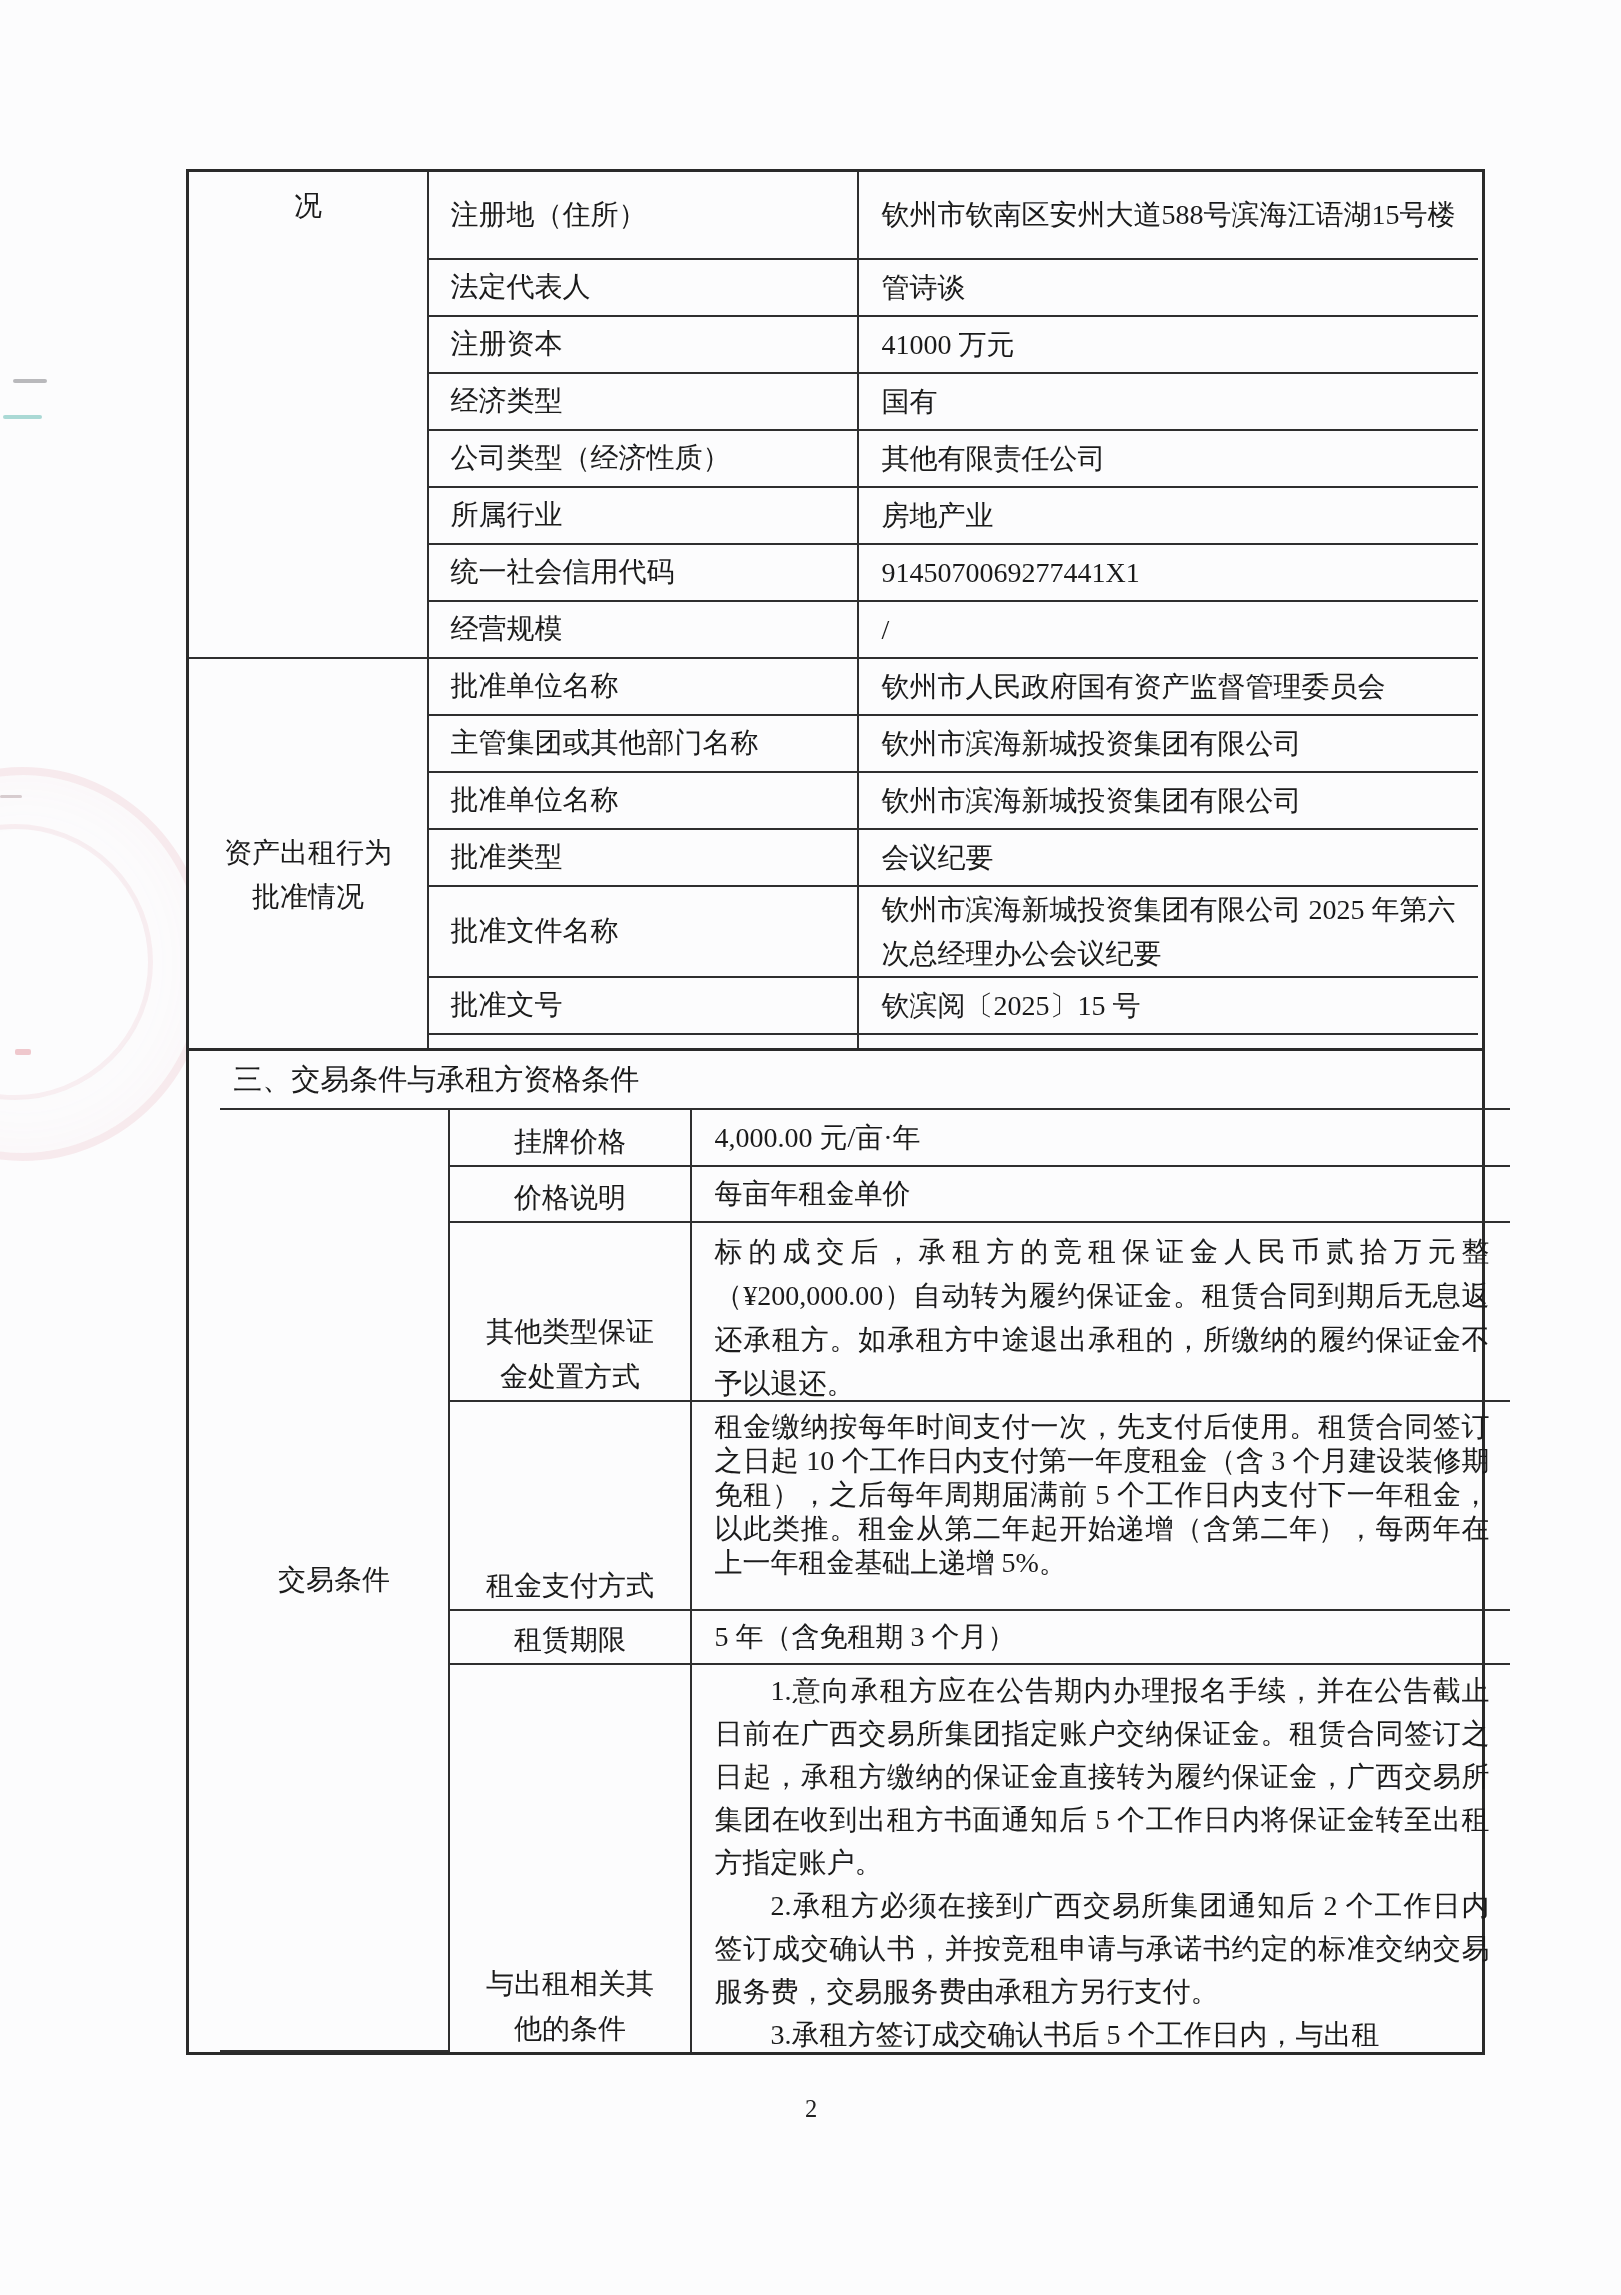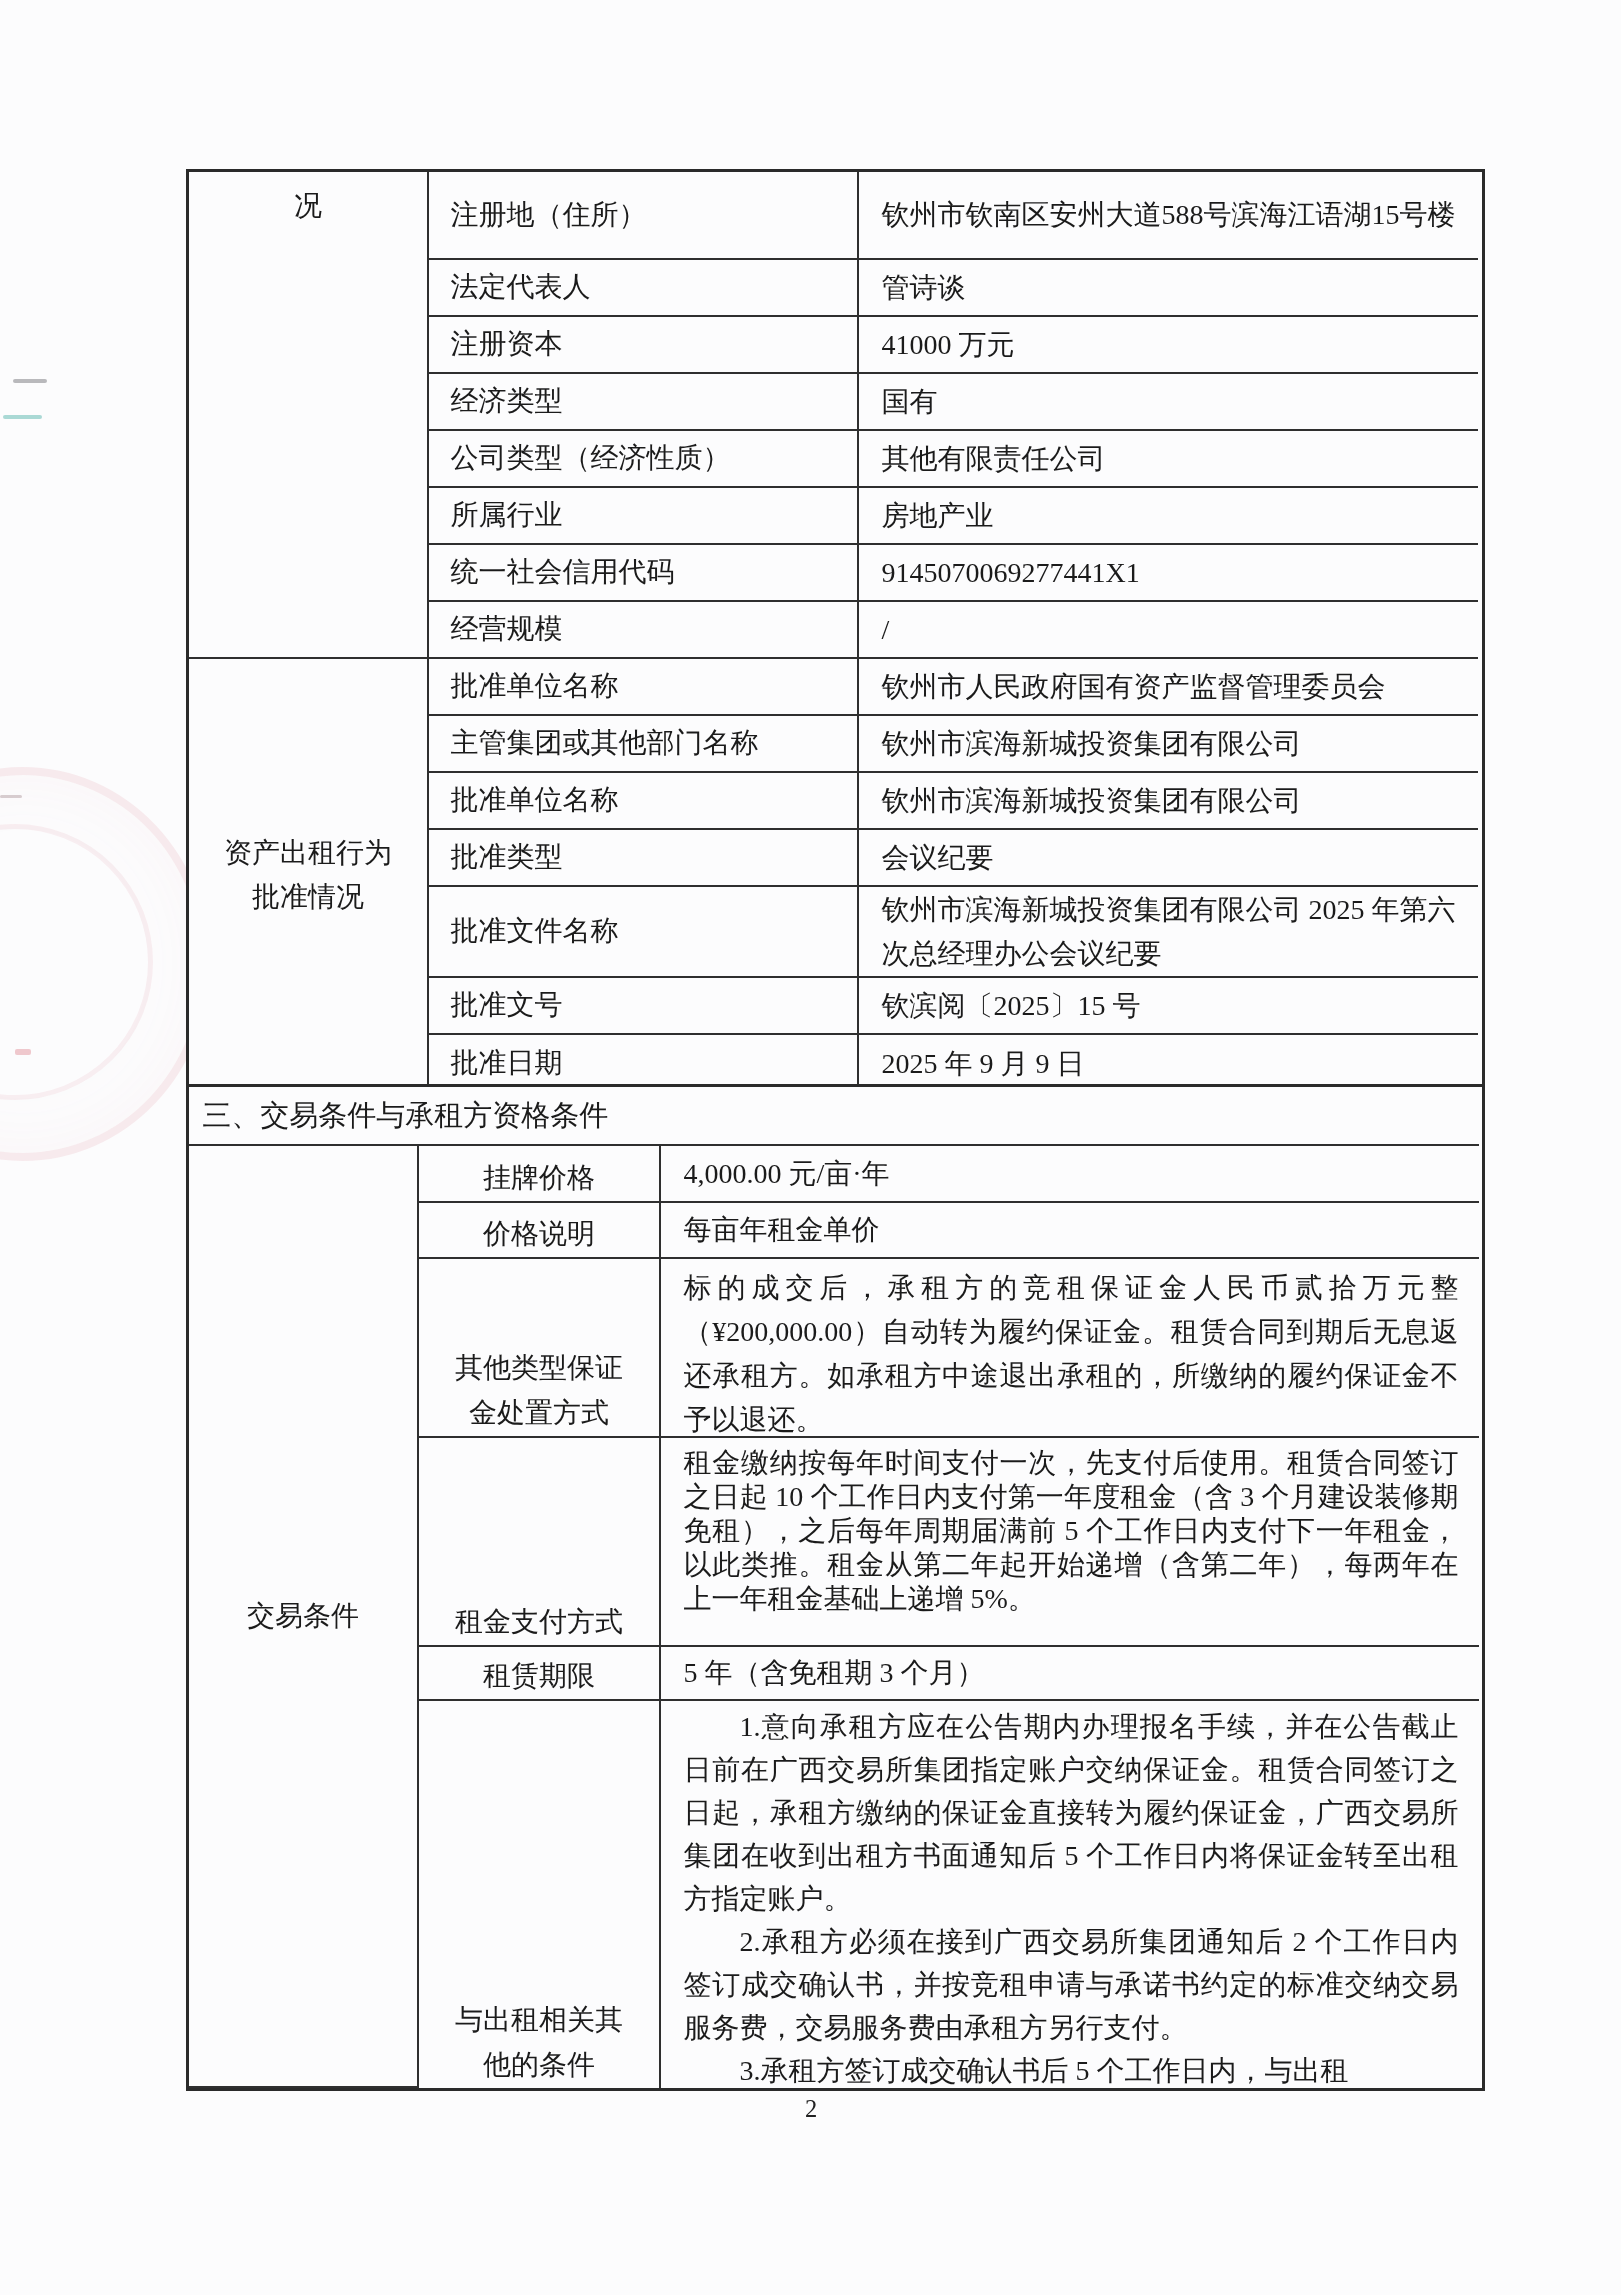--- a/index.html
+++ b/index.html
@@ -5,22 +5,22 @@
   html,body{margin:0;padding:0;background:#ffffff;}
   body{width:1622px;height:2295px;position:relative;overflow:hidden;
        font-family:"Liberation Serif","DejaVu Serif",serif;color:#1b1b1b;}
   .sheet{position:absolute;inset:0;background:#fcfcfd;}
 
   
   .tbl{position:absolute;left:186px;width:1299px;display:grid;
        border:3.1px solid #2a2a2a;box-sizing:border-box;background:#fcfcfd;}
   .t1{top:169px;grid-template-columns:240px 430px 619px;
       grid-template-rows:88px repeat(7,57px) repeat(4,57px) 91px 57px 57px;}
-  .t2{top:1084px;grid-template-columns:230px 242px 818px;
-      grid-template-rows:59px 57px 56px 179px 209px 54px 387px;}
+  .t2{top:1048px;grid-template-columns:230px 242px 818px;
+      grid-template-rows:59px 57px 56px 179px 209px 54px 387px;padding-left:31px;}
 
   .cell{box-sizing:border-box;border-right:2px solid #2f2f2f;border-bottom:2.6px solid #2f2f2f;
         display:flex;align-items:center;font-size:28px;line-height:1.3;
         padding:0 18.4px;overflow:hidden;}
   .last-col{border-right:none;}
   .last-row{border-bottom:none;}
 
   .glabel{justify-content:center;text-align:center;padding:0 9.2px;}
   .glabel span{display:inline-block;max-width:6.3em;line-height:1.55;}
   .g-top{align-items:flex-start;padding-top:12.3px;}

